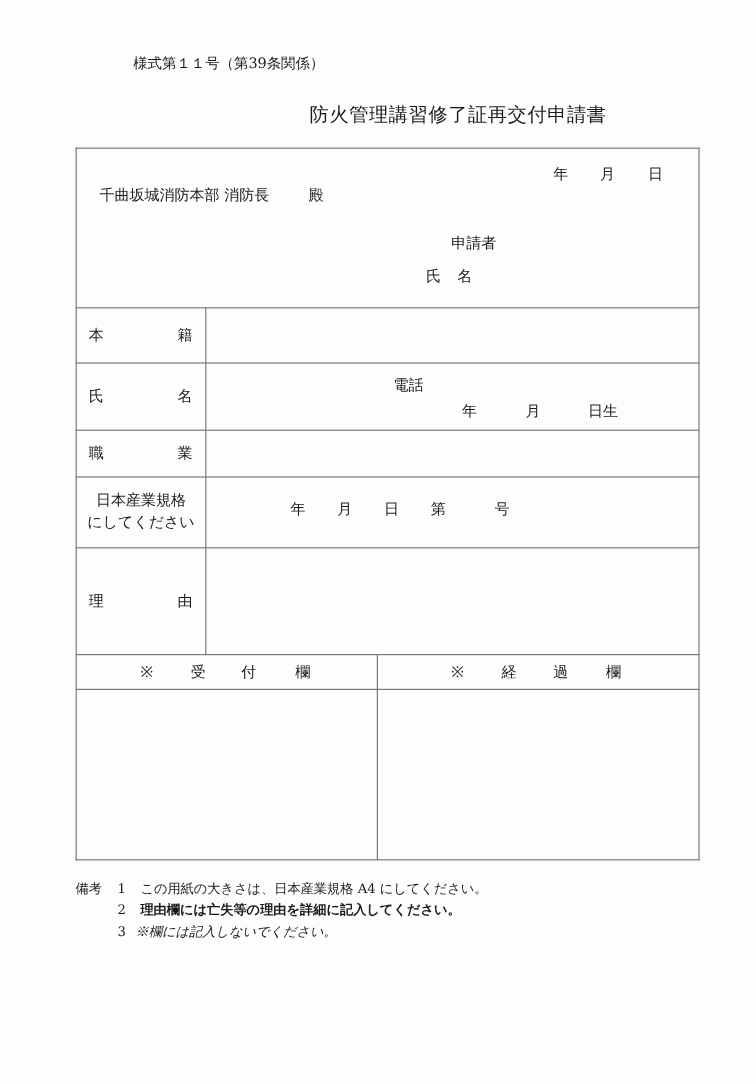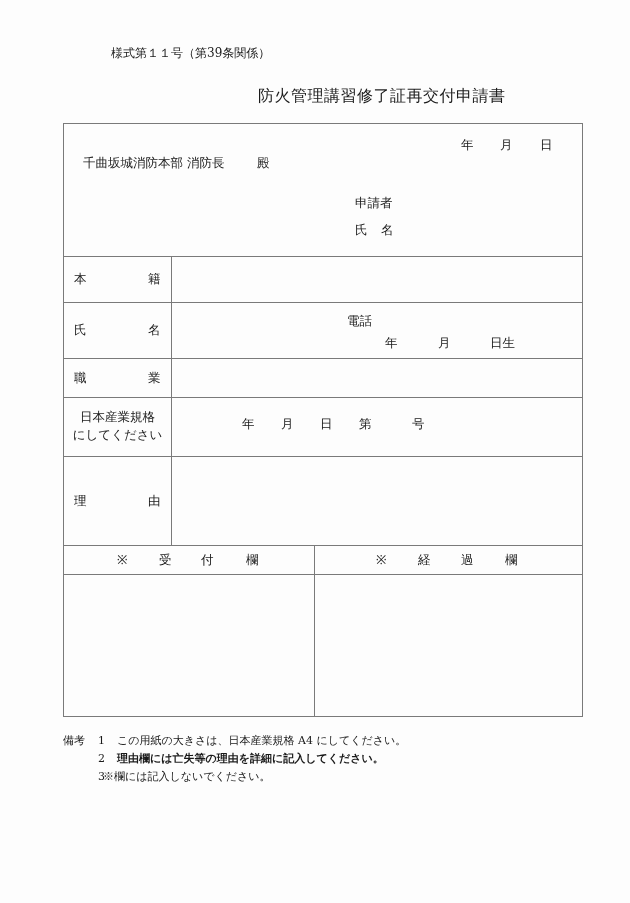--- a/index.html
+++ b/index.html
@@ -49,37 +49,37 @@
 
 <div>
   <span class="t" style="left:461px; top:139px;">年</span>
   <span class="t" style="left:500px; top:139px;">月</span>
   <span class="t" style="left:540px; top:139px;">日</span>
   <div class="abs" style="left:500px; top:132px; width:30px; height:20px;"></div>
 
   <span class="t" style="left:83px; top:157px;">千曲坂城消防本部 消防長</span>
   <span class="t" style="left:257px; top:157px;">殿</span>
 
-  <span class="t" style="left:355px; top:197px;">申請者</span>
+  <span class="t" style="left:376px; top:197px;">申請者</span>
   <span class="t" style="left:355px; top:224px;">氏</span>
   <span class="t" style="left:381px; top:224px;">名</span>
   <div class="abs" style="left:400px; top:218px; width:170px; height:22px;"></div>
 </div>
 
 <div>
   <span class="t" style="left:74px; top:273px;">本</span>
   <span class="t" style="left:148px; top:273px;">籍</span>
   <div class="abs" style="left:172px; top:257px; width:410px; height:45px;"></div>
 </div>
 
 <div>
   <span class="t" style="left:74px; top:324px;">氏</span>
   <span class="t" style="left:148px; top:324px;">名</span>
   <div class="abs" style="left:172px; top:303px; width:170px; height:55px;"></div>
-  <span class="t" style="left:347px; top:315px;">電話</span>
+  <span class="t" style="left:328px; top:315px;">電話</span>
   <div class="abs" style="left:372px; top:308px; width:200px; height:20px;"></div>
   <span class="t" style="left:385px; top:337px;">年</span>
   <span class="t" style="left:438px; top:337px;">月</span>
   <span class="t" style="left:490px; top:337px;">日生</span>
   <div class="abs" style="left:340px; top:332px; width:40px; height:20px;"></div>
 </div>
 
 <div>
   <span class="t" style="left:74px; top:372px;">職</span>
   <span class="t" style="left:148px; top:372px;">業</span>
@@ -125,15 +125,15 @@
     <span style="left:0;">備考</span>
     <span style="left:35px;">1</span>
     <span style="left:54px;">この用紙の大きさは、日本産業規格 A4 にしてください。</span>
   </div>
   <div class="note-row" style="top:753px;">
     <span style="left:35px;">2</span>
     <span style="left:54px;font-weight:bold;">理由欄には亡失等の理由を詳細に記入してください。</span>
   </div>
   <div class="note-row" style="top:771px;">
     <span style="left:35px;">3</span>
-    <span style="left:40px;">※欄には記入しないでください。</span>
+    <span style="left:50px;font-style:italic;">※欄には記入しないでください。</span>
   </div>
 </div>
 
 </body></html>

